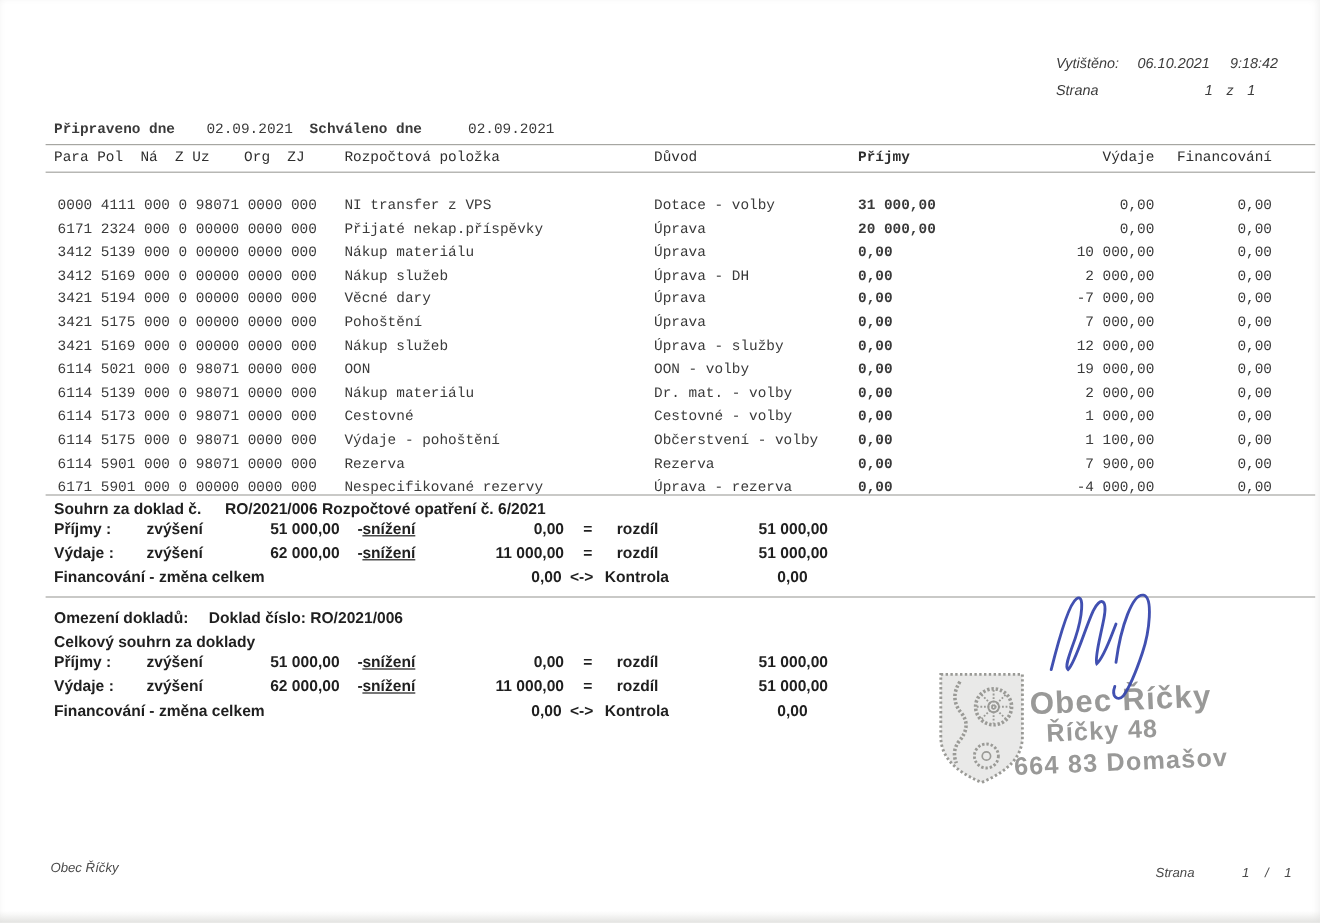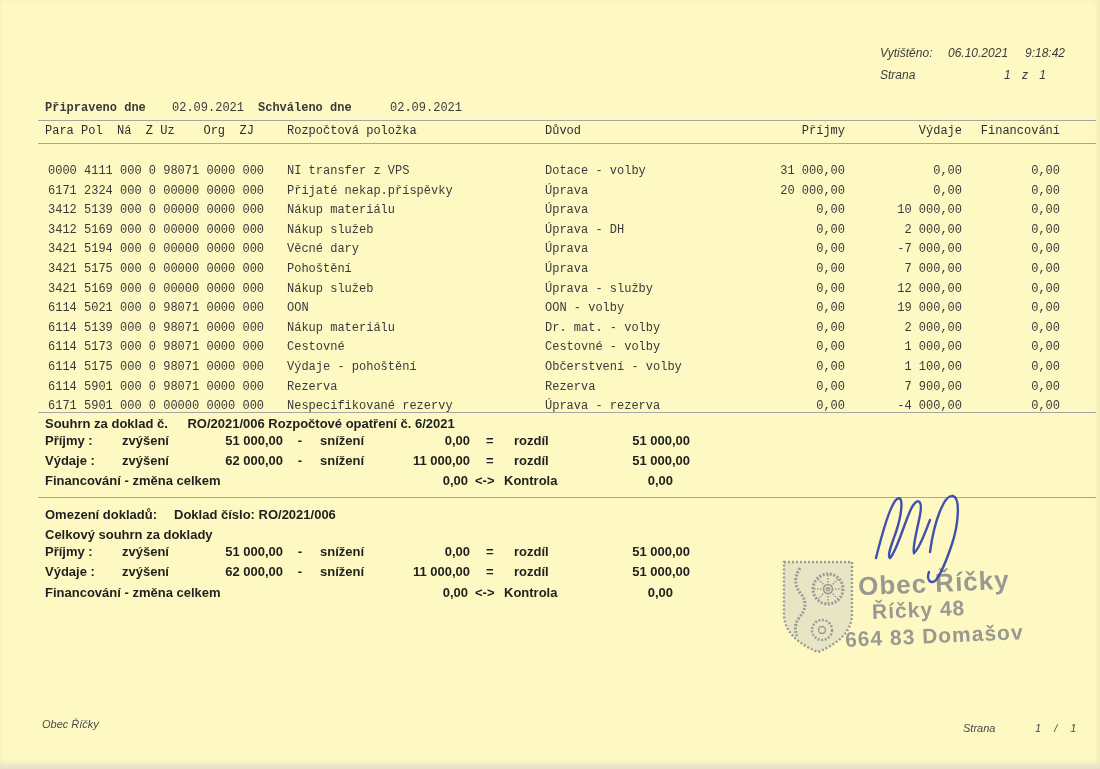--- a/index.html
+++ b/index.html
@@ -1,51 +1,51 @@
 <!DOCTYPE html>
 <html><head>
 <meta charset="utf-8">
 <style>
   html,body{margin:0;padding:0;background:#e9e9e7;}
-  .page{position:relative;width:1100px;height:769px;background:#fef9c3;overflow:hidden;
+  .page{position:relative;width:1100px;height:769px;background:#ffffff;overflow:hidden;
         font-family:"Liberation Sans","DejaVu Sans",sans-serif;color:#222;
         box-shadow:inset -3px 0 6px rgba(0,0,0,0.03), inset 0 -3px 6px rgba(0,0,0,0.04);}
   .abs{position:absolute;}
   .mono{font-family:"Liberation Mono","DejaVu Sans Mono",monospace;font-size:12px;color:#3a3a3a;}
   .ital{font-style:italic;font-size:12px;color:#3c3c3c;}
   .bold{font-weight:bold;}
   .rule{position:absolute;left:38px;width:1058px;height:1px;background:#a6a6a2;}
 
   
   .title-row{position:absolute;left:45px;top:70px;font-size:21px;font-weight:bold;color:#1c1c1c;white-space:nowrap;}
   .title-main{margin-left:18px;}
 
   
   .prep{position:absolute;top:101px;white-space:pre;}
 
   
   .c-code{position:absolute;left:48px;white-space:pre;}
   .c-item{position:absolute;left:287px;white-space:pre;}
   .c-reason{position:absolute;left:545px;white-space:pre;}
-  .c-prijmy{position:absolute;left:715px;width:130px;text-align:right;}
+  .c-prijmy{position:absolute;left:715px;width:130px;text-align:left;font-weight:bold;}
   .c-vydaje{position:absolute;left:832px;width:130px;text-align:right;}
   .c-fin{position:absolute;left:930px;width:130px;text-align:right;}
   .thead{position:absolute;left:0;top:124px;width:1100px;height:18px;}
   .thead .mono{color:#2e2e2e;}
   .tbody{position:absolute;left:0;top:164px;width:992px;}
   .trow{position:relative;height:19.6px;width:1100px;}
 
   
   .sum{font-size:13px;font-weight:bold;color:#1f1f1f;white-space:nowrap;}
   .srow{position:relative;height:20px;width:1100px;}
   .s-label{position:absolute;left:45px;}
   .s-inc-label{position:absolute;left:122px;}
   .s-v1{position:absolute;left:163px;width:120px;text-align:right;}
   .s-minus{position:absolute;left:293px;width:14px;text-align:center;}
-  .s-dec-label{position:absolute;left:320px;}
+  .s-dec-label{position:absolute;left:302px;text-decoration:underline;}
   .s-v2{position:absolute;left:350px;width:120px;text-align:right;}
   .s-eq{position:absolute;left:486px;}
   .s-diff-label{position:absolute;left:514px;}
   .s-v3{position:absolute;left:565px;width:125px;text-align:right;}
   .s-finv1{position:absolute;left:348px;width:120px;text-align:right;}
   .s-arrow{position:absolute;left:475px;}
   .s-kontrola{position:absolute;left:504px;}
   .s-finv2{position:absolute;left:548px;width:125px;text-align:right;}
 
   

